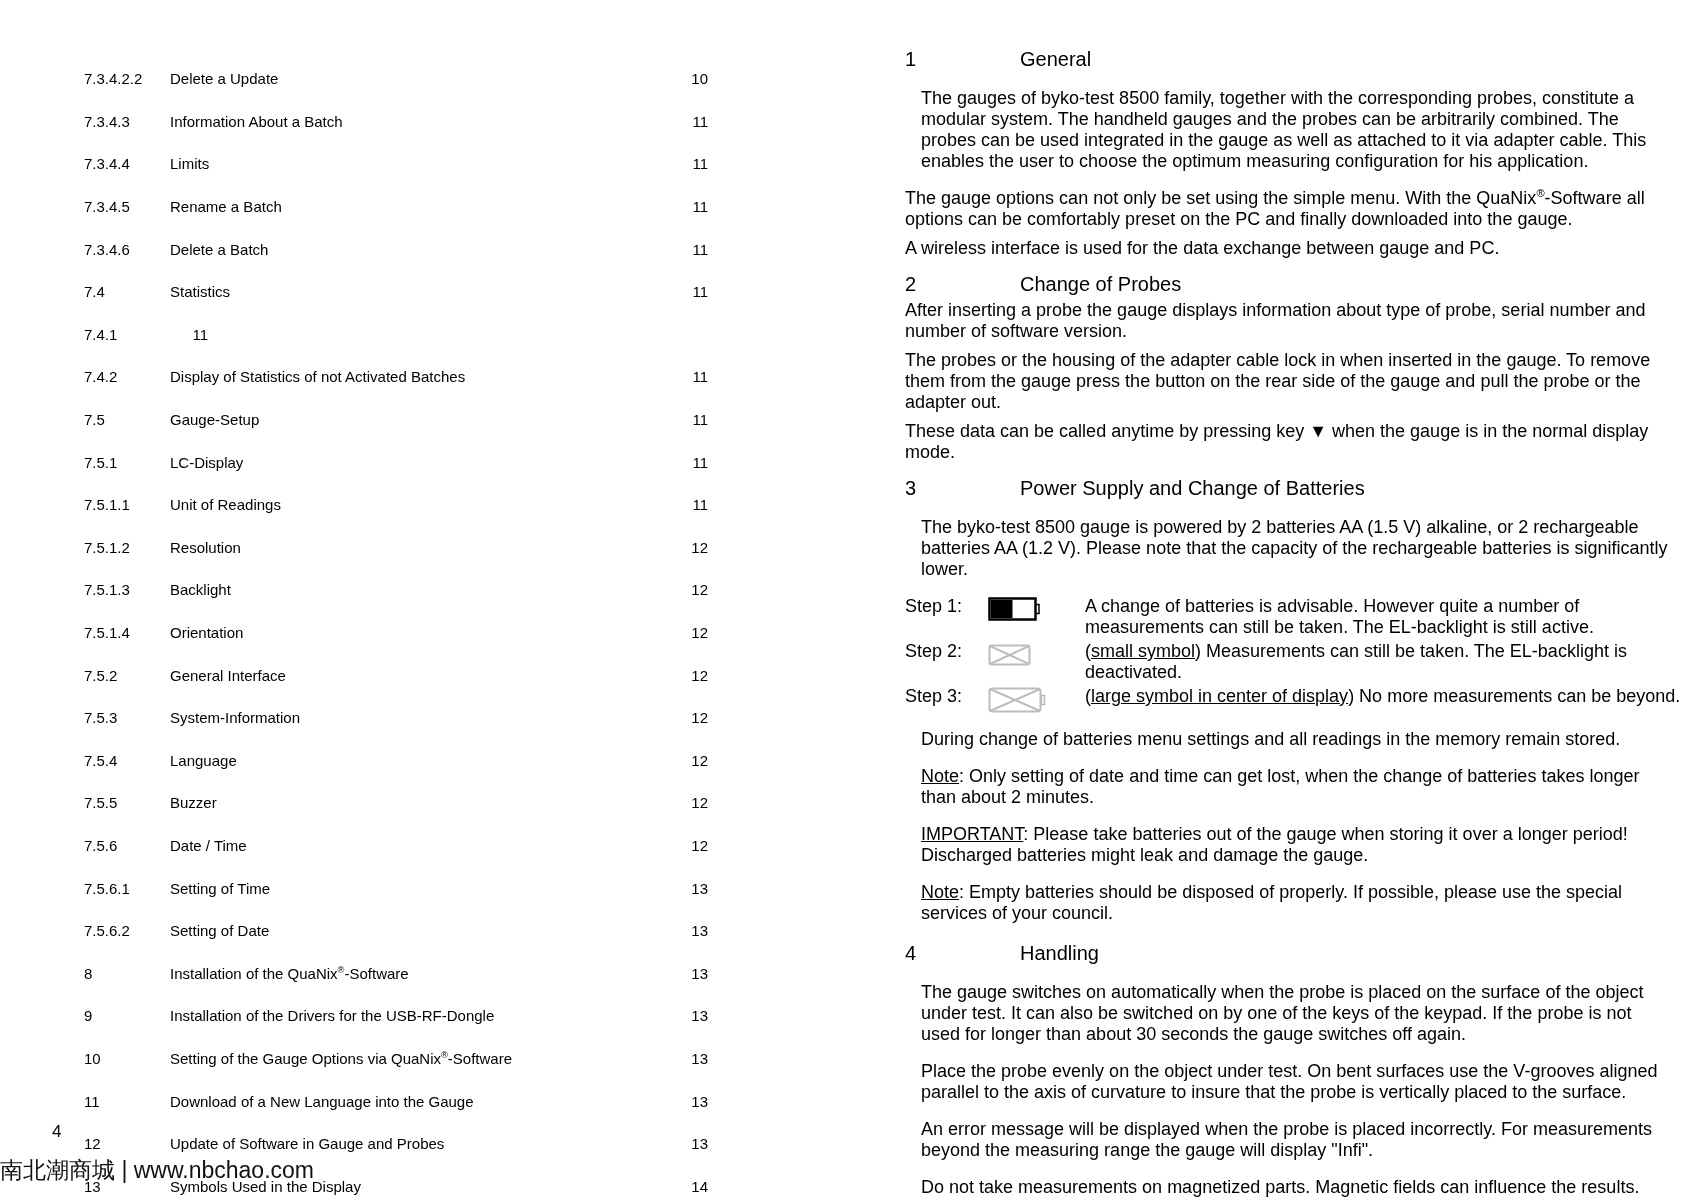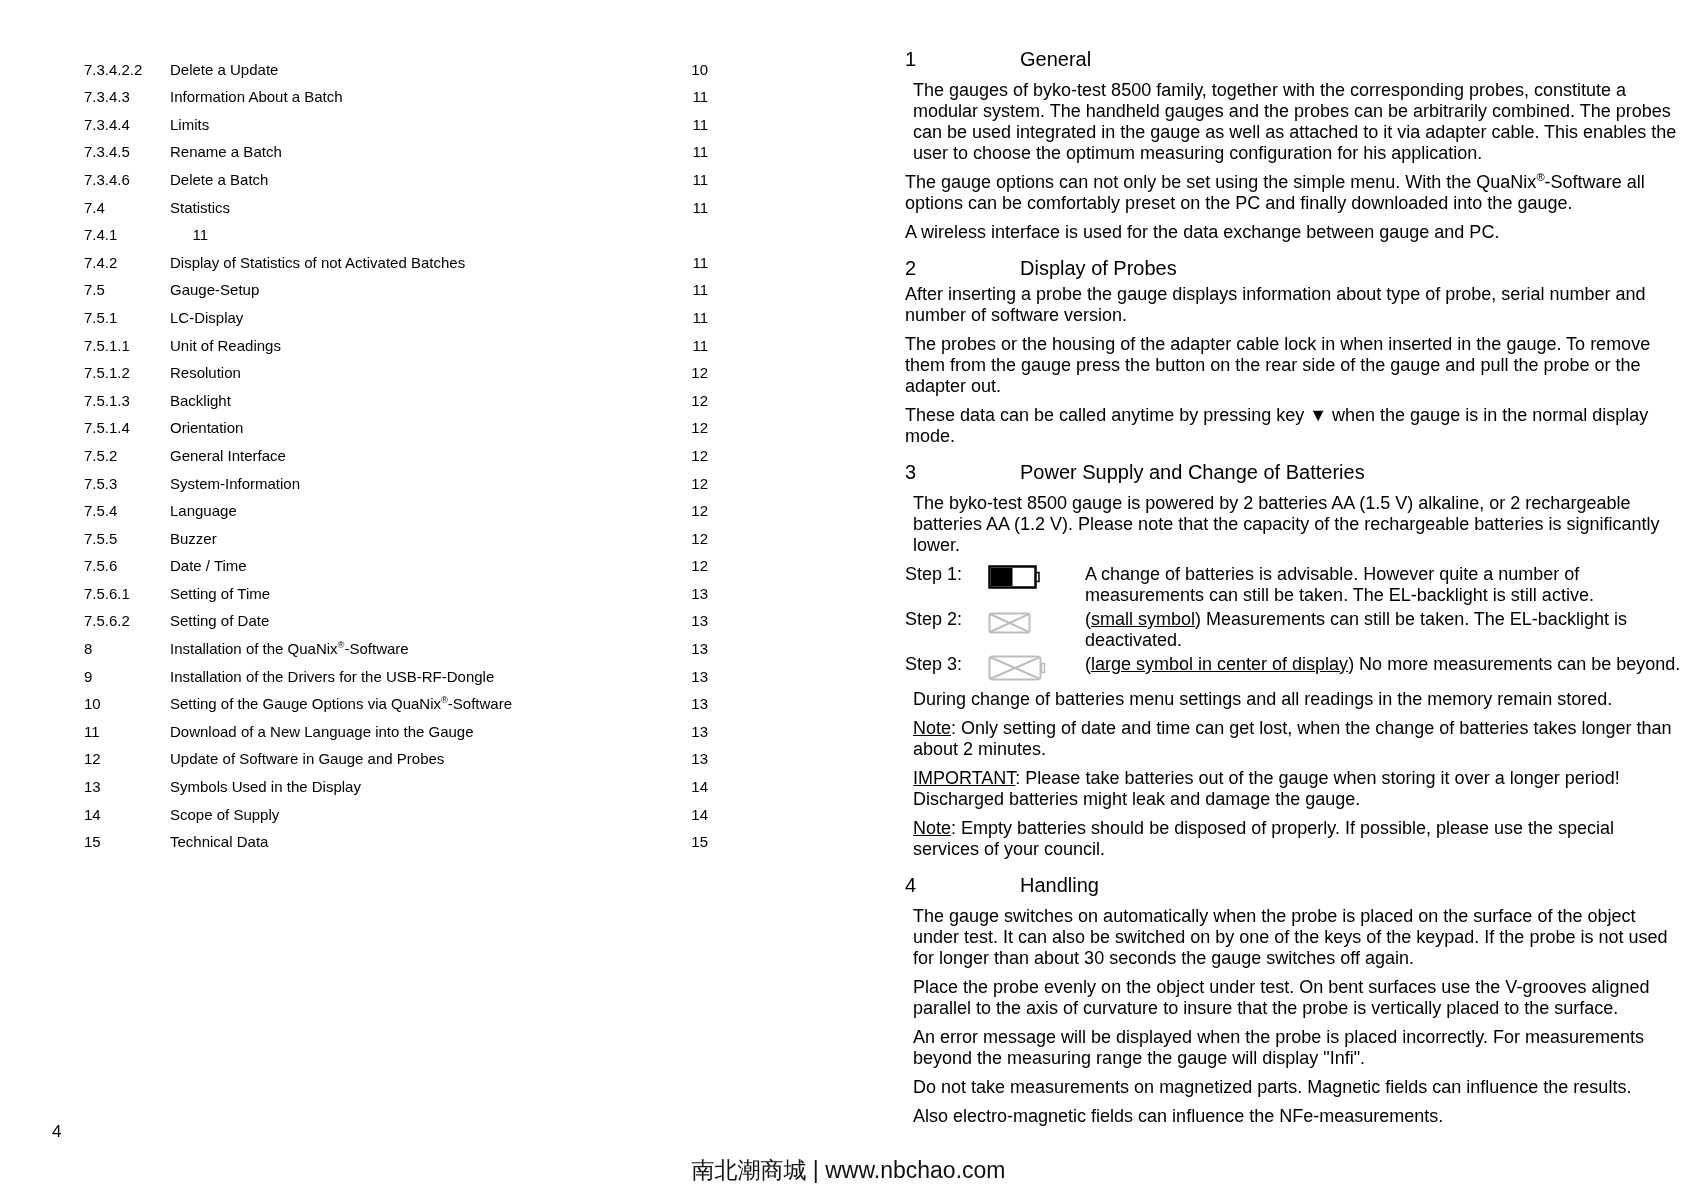--- a/index.html
+++ b/index.html
@@ -11,46 +11,46 @@
     font-family: "Liberation Sans", sans-serif;
     font-size: 18px;
     overflow: hidden;
   }
   .page { position: absolute; top: 0; height: 1200px; }
   #left-page  { left: 0; width: 848px; }
   #right-page { left: 848px; width: 849px; }
 
   
   .toc { position: absolute; left: 84px; top: 50px; width: 624px; }
-  .toc-row { display: flex; align-items: flex-end; height: 27.6px; font-size: 15px; }
+  .toc-row { display: flex; align-items: center; height: 27.6px; font-size: 15px; margin-top: 15px; }
   .toc-num { width: 86px; flex: none; }
   .toc-title { flex: 1 1 auto; white-space: nowrap; }
   .toc-page { width: 38px; flex: none; text-align: right; }
 
   
   .content { position: absolute; left: 57px; top: 46px; width: 780px; line-height: 21px; }
   .sec-heading { display: flex; font-size: 20px; line-height: 26px; margin: 0 0 3px 0; }
   .sec-num { width: 115px; flex: none; }
   .sec { margin-top: 12px; }
   .sec:first-child { margin-top: 0; }
   .para { margin: 0 0 8px 0; }
-  .para.tight { margin: 8px; }
+  .para.tight { margin: 16px; }
   .step-row { display: flex; margin-bottom: 3px; }
   .step-label { width: 83px; flex: none; }
   .step-icon { width: 97px; flex: none; padding-top: 1px; }
   .step-desc { flex: 1 1 auto; }
   .u { text-decoration: underline; }
   sup.reg { font-size: 0.62em; vertical-align: super; line-height: 0; }
 
   
   .page-num { position: absolute; top: 1122px; font-size: 17px; }
   #page-num-left  { left: 52px; }
   .watermark {
     position: absolute; top: 1155px; left: 0; width: 1697px;
-    text-align: center; font-size: 23px; color: #111;
+    font-size: 23px; color: #111;
   }
 
   svg { display: block; }
 </style>
 </head>
 <body>
 
 <div class="page" id="left-page">
   <div class="toc">
   <div class="toc-row">
@@ -238,21 +238,21 @@
         <span>General</span>
       </div>
       <div class="para tight">The gauges of byko-test 8500 family, together with the corresponding probes, constitute a modular system. The handheld gauges and the probes can be arbitrarily combined. The probes can be used integrated in the gauge as well as attached to it via adapter cable. This enables the user to choose the optimum measuring configuration for his application.</div>
       <div class="para">The gauge options can not only be set using the simple menu. With the QuaNix<sup class="reg">®</sup>-Software all options can be comfortably preset on the PC and finally downloaded into the gauge.</div>
       <div class="para">A wireless interface is used for the data exchange between gauge and PC.</div>
     </div>
 
     <div class="sec">
       <div class="sec-heading">
         <span class="sec-num">2</span>
-        <span>Display of Probes</span>
+        <span>Change of Probes</span>
       </div>
       <div class="para">After inserting a probe the gauge displays information about type of probe, serial number and number of software version.</div>
       <div class="para">The probes or the housing of the adapter cable lock in when inserted in the gauge. To remove them from the gauge press the button on the rear side of the gauge and pull the probe or the adapter out.</div>
       <div class="para">These data can be called anytime by pressing key ▼ when the gauge is in the normal display mode.</div>
     </div>
 
     <div class="sec">
       <div class="sec-heading">
         <span class="sec-num">3</span>
         <span>Power Supply and Change of Batteries</span>

